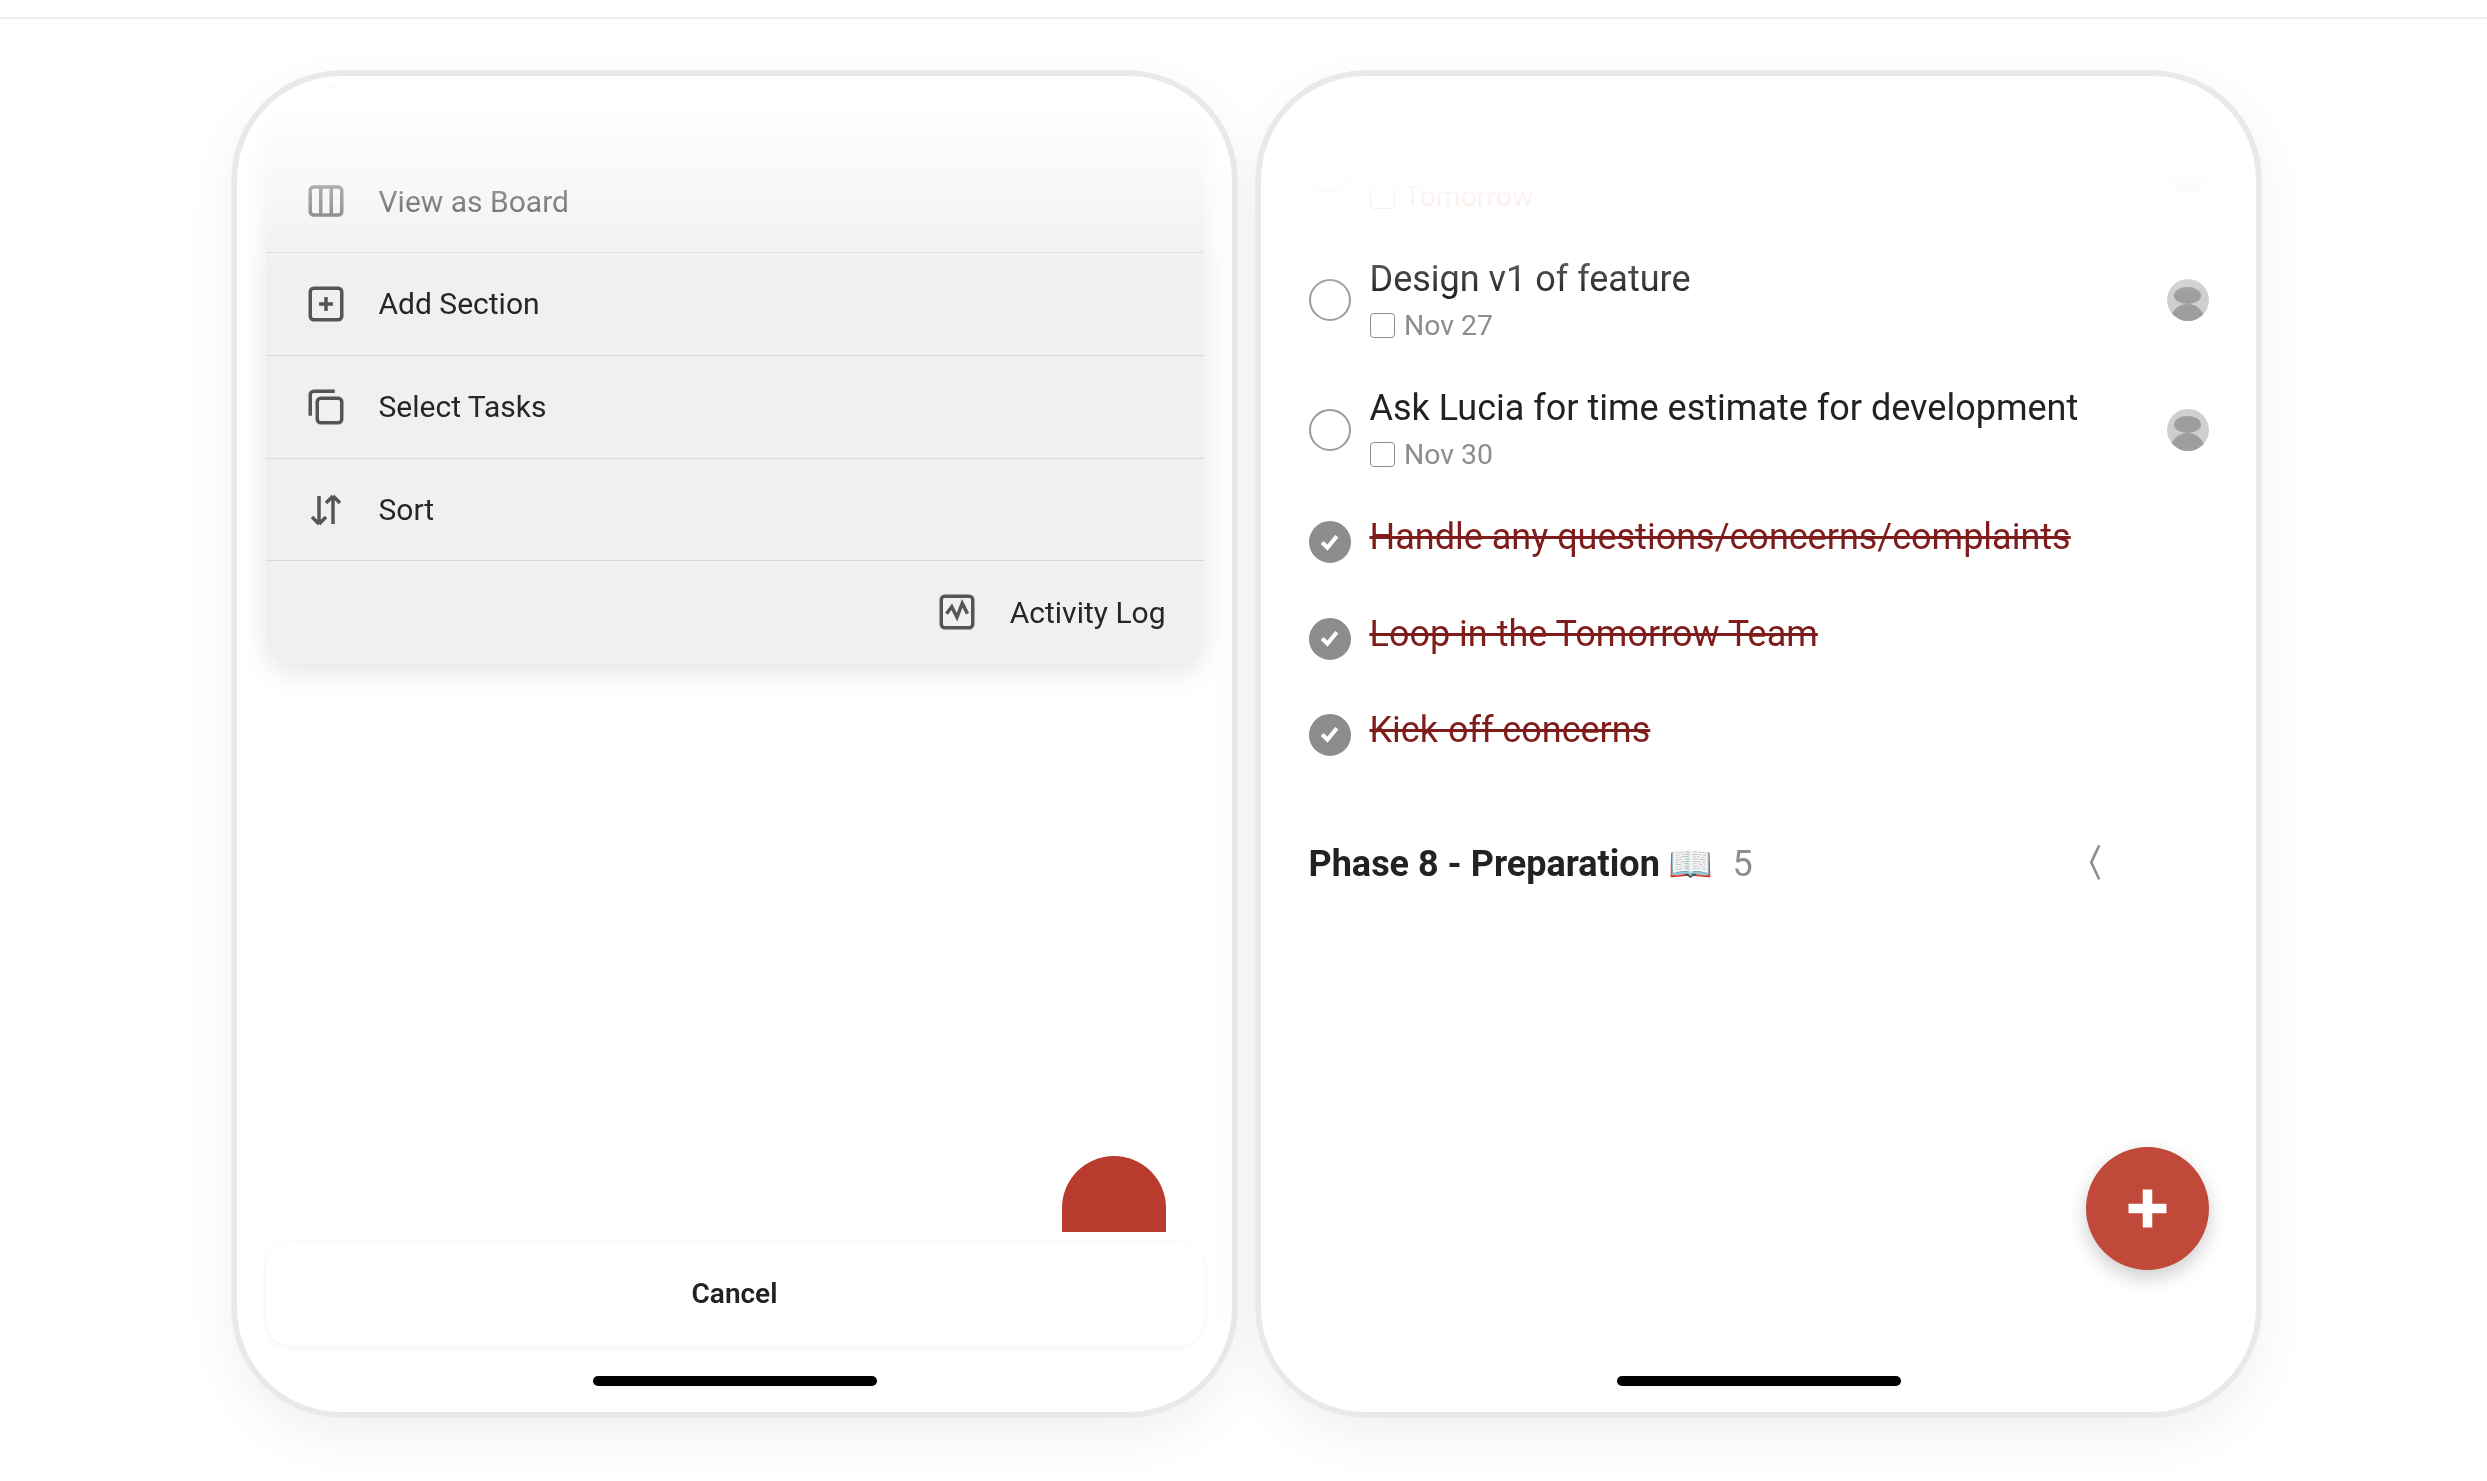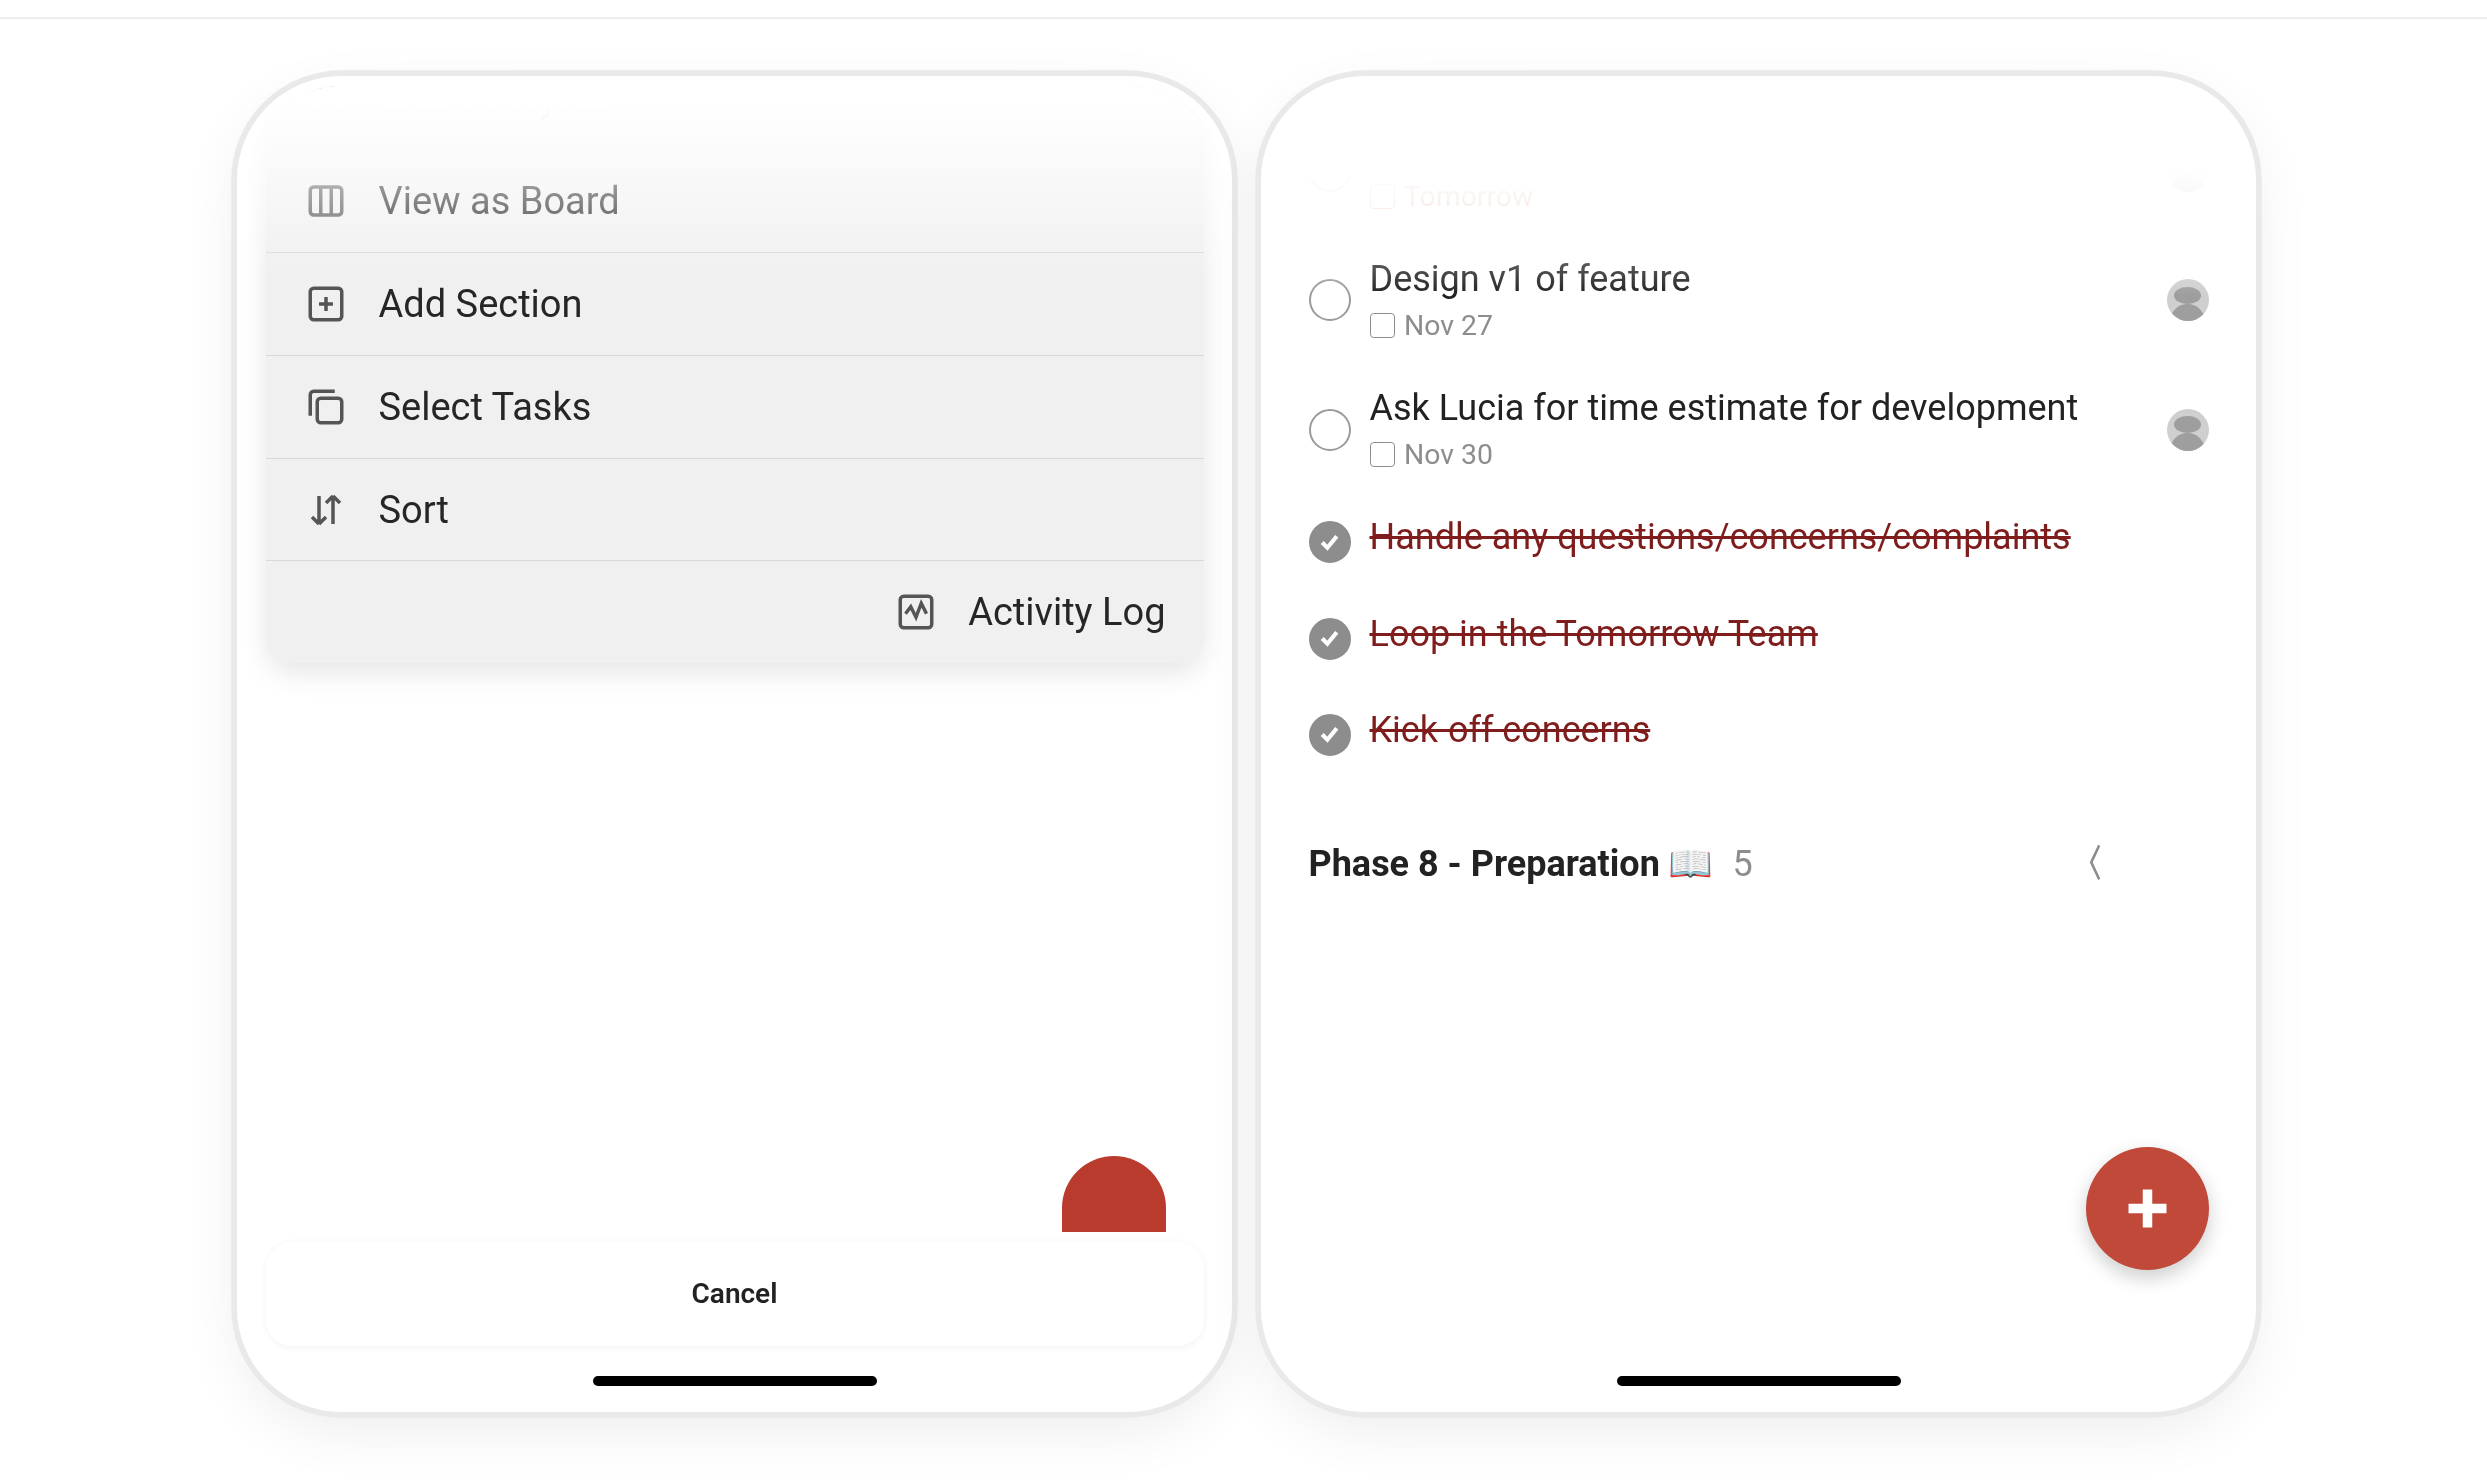--- a/index.html
+++ b/index.html
@@ -58,21 +58,21 @@
     left:19px; right:19px; top:-38px;
     background:#efefef;
     border-radius:26.5px;
     overflow:hidden;
     box-shadow:0 9.5px 28.4px rgba(0,0,0,.1);
   }
   .sheet-item {
     display:flex; align-items:center;
     gap:30px;
     padding:28.4px 38px;
-    font-size:38px;
+    font-size:30px;
     color:#262626;
     border-bottom:1.9px solid #d9d9d9;
     background:#f0f0f0;
   }
   .sheet-item:last-child { border-bottom:none;justify-content:flex-end; }
   .sheet-item.faded { opacity:.35; }
   .sheet-item .icon {
     width:45px; height:45px;
     display:flex; align-items:center; justify-content:center;
     flex-shrink:0;

